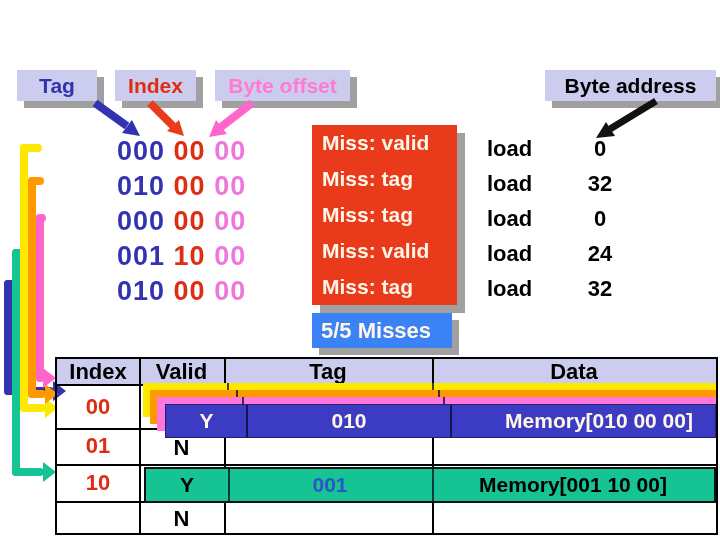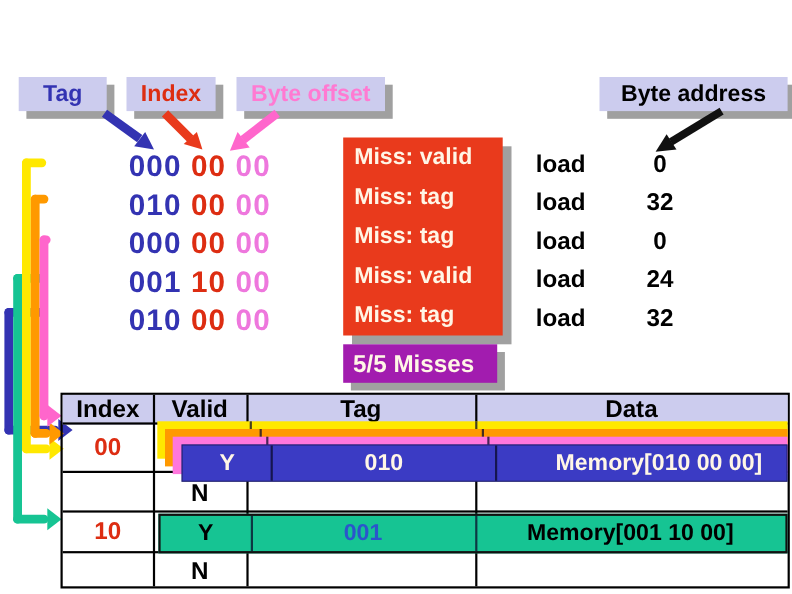--- a/index.html
+++ b/index.html
@@ -31,21 +31,21 @@
   .addr .i { color:#dd2d12; }
   .addr .o { color:#ee77dd; }
   
   .missbox {
     left:312px; top:125px; width:145px; height:180px; background:#e93a1c;
     display:flex; flex-direction:column; z-index:2;
   }
   .missbox .mi { height:36px; line-height:36px; padding-left:10px;
                  font-size:21px; color:#fff6e6; white-space:nowrap; }
   .sumbox {
-    left:312px; top:313px; width:140px; height:35px; background:#a21caf;
+    left:312px; top:313px; width:140px; height:35px; background:#3b82f6;
     color:#fff6e6; font-size:22px; line-height:35px; padding-left:9px; z-index:2;
   }
   
   .loadrow { position:absolute; font-size:22px; color:#000; }
   .loadop  { position:absolute; left:487px; }
   .loadval { position:absolute; left:568px; width:64px; text-align:center; }
   
   .tbl { left:55px; top:357px; width:663px; height:178px; border:2px solid #000; z-index:2; }
   .tbl-head { position:absolute; left:0; top:0; width:100%; height:27px;
               background:#ccccee; border-bottom:2px solid #000; }
@@ -191,20 +191,21 @@
     <div class="tbl-h" style="top:69px;"></div>
     <div class="tbl-h" style="top:105px;"></div>
     <div class="tbl-h" style="top:142px;"></div>
 
     <div class="th-lbl" style="left:0;width:82px;">Index</div>
     <div class="th-lbl" style="left:82px;width:85px;">Valid</div>
     <div class="th-lbl" style="left:167px;width:208px;">Tag</div>
     <div class="th-lbl" style="left:375px;width:284px;">Data</div>
 
     <div class="idx-cell" style="top:35px;">00</div>
+    <div class="idx-cell" style="top:74px;">01</div>
     <div class="idx-cell" style="top:111px;">10</div>
 
     <div class="n-cell" style="top:76px;">N</div>
     <div class="n-cell" style="top:147px;">N</div>
   </div>
 
   <div class="bar" style="left:143px;top:383px;width:573px;height:34px;background:#ffe800;">
     <div class="div" style="left:84px;"></div>
       <div class="div" style="left:289px;"></div>
   </div>

